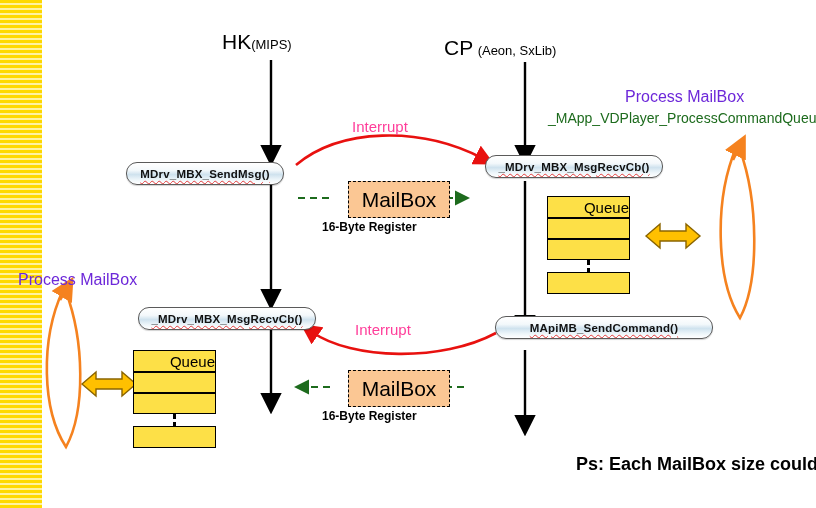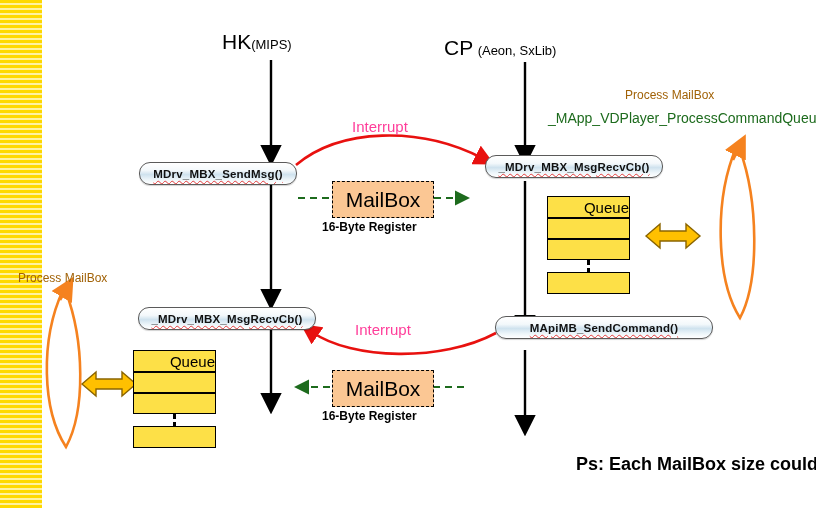--- a/index.html
+++ b/index.html
@@ -24,38 +24,38 @@
     box-shadow:0 1px 1px rgba(0,0,0,.18);
     display:flex;align-items:center;justify-content:center;}
   .fnbox span{font-size:11.5px;font-weight:bold;color:#111;
     letter-spacing:.2px;white-space:nowrap;
     text-decoration:underline wavy #e23b3b;
     text-underline-offset:2px;
     text-decoration-thickness:1px;}
 
   
   .mailbox{position:absolute;background:#FBC794;border:1.5px dashed #000;
-    display:flex;align-items:center;justify-content:center;}
+    display:flex;align-items:center;justify-content:center;margin-left:16px;}
   .mailbox span{font-size:21px;color:#000;}
   .mbcap{position:absolute;font-size:12px;font-weight:bold;color:#000;
     white-space:nowrap;text-align:left;}
 
   
   .queue{position:absolute;}
   .qcell{background:#fde047;border:1.5px solid #000;box-sizing:border-box;
     display:flex;align-items:center;justify-content:flex-end;}
   .qcell.hdr span{font-size:15px;color:#000;}
   .qgap{height:12px;position:relative;}
   .qgap::after{content:"";position:absolute;left:50%;top:0;width:3px;height:12px;
     margin-left:-1.5px;
     background:repeating-linear-gradient(to bottom,#000 0 5px,transparent 5px 8px);}
 
   
   .lbl{position:absolute;white-space:nowrap;}
-  .lbl.proc{font-size:12px;color:#a16207;}
+  .lbl.proc{font-size:16px;color:#6d28d9;}
   .lbl.procfn{font-size:14px;color:#1d6b1d;}
   .lbl.interrupt{font-size:15px;color:#FF3E9A;}
   .lbl.ps{font-size:18px;font-weight:bold;color:#000;line-height:19px;}
 
   svg.ov{position:absolute;left:0;top:0;width:816px;height:508px;
     pointer-events:none;overflow:visible;}
 </style>
 </head>
 <body>
 
@@ -132,21 +132,21 @@
   </div>
 
   <div class="lbl proc" style="left:625px;top:88px;">Process MailBox</div>
   <div class="lbl procfn" style="left:548px;top:110px;">_MApp_VDPlayer_ProcessCommandQueue()</div>
 
   <div class="lbl proc" style="left:18px;top:271px;">Process MailBox</div>
 
   <div class="lbl interrupt" style="left:352px;top:118px;">Interrupt</div>
   <div class="lbl interrupt" style="left:355px;top:321px;">Interrupt</div>
 
-  <div class="fnbox" style="left:139px;top:162px;width:156px;">
+  <div class="fnbox" style="left:126px;top:162px;width:156px;">
     <span>MDrv_MBX_SendMsg()</span>
   </div>
 
   <div class="fnbox" style="left:485px;top:155px;width:176px;">
     <span>_MDrv_MBX_MsgRecvCb()</span>
   </div>
 
   <div class="fnbox" style="left:138px;top:307px;width:176px;">
     <span>_MDrv_MBX_MsgRecvCb()</span>
   </div>

